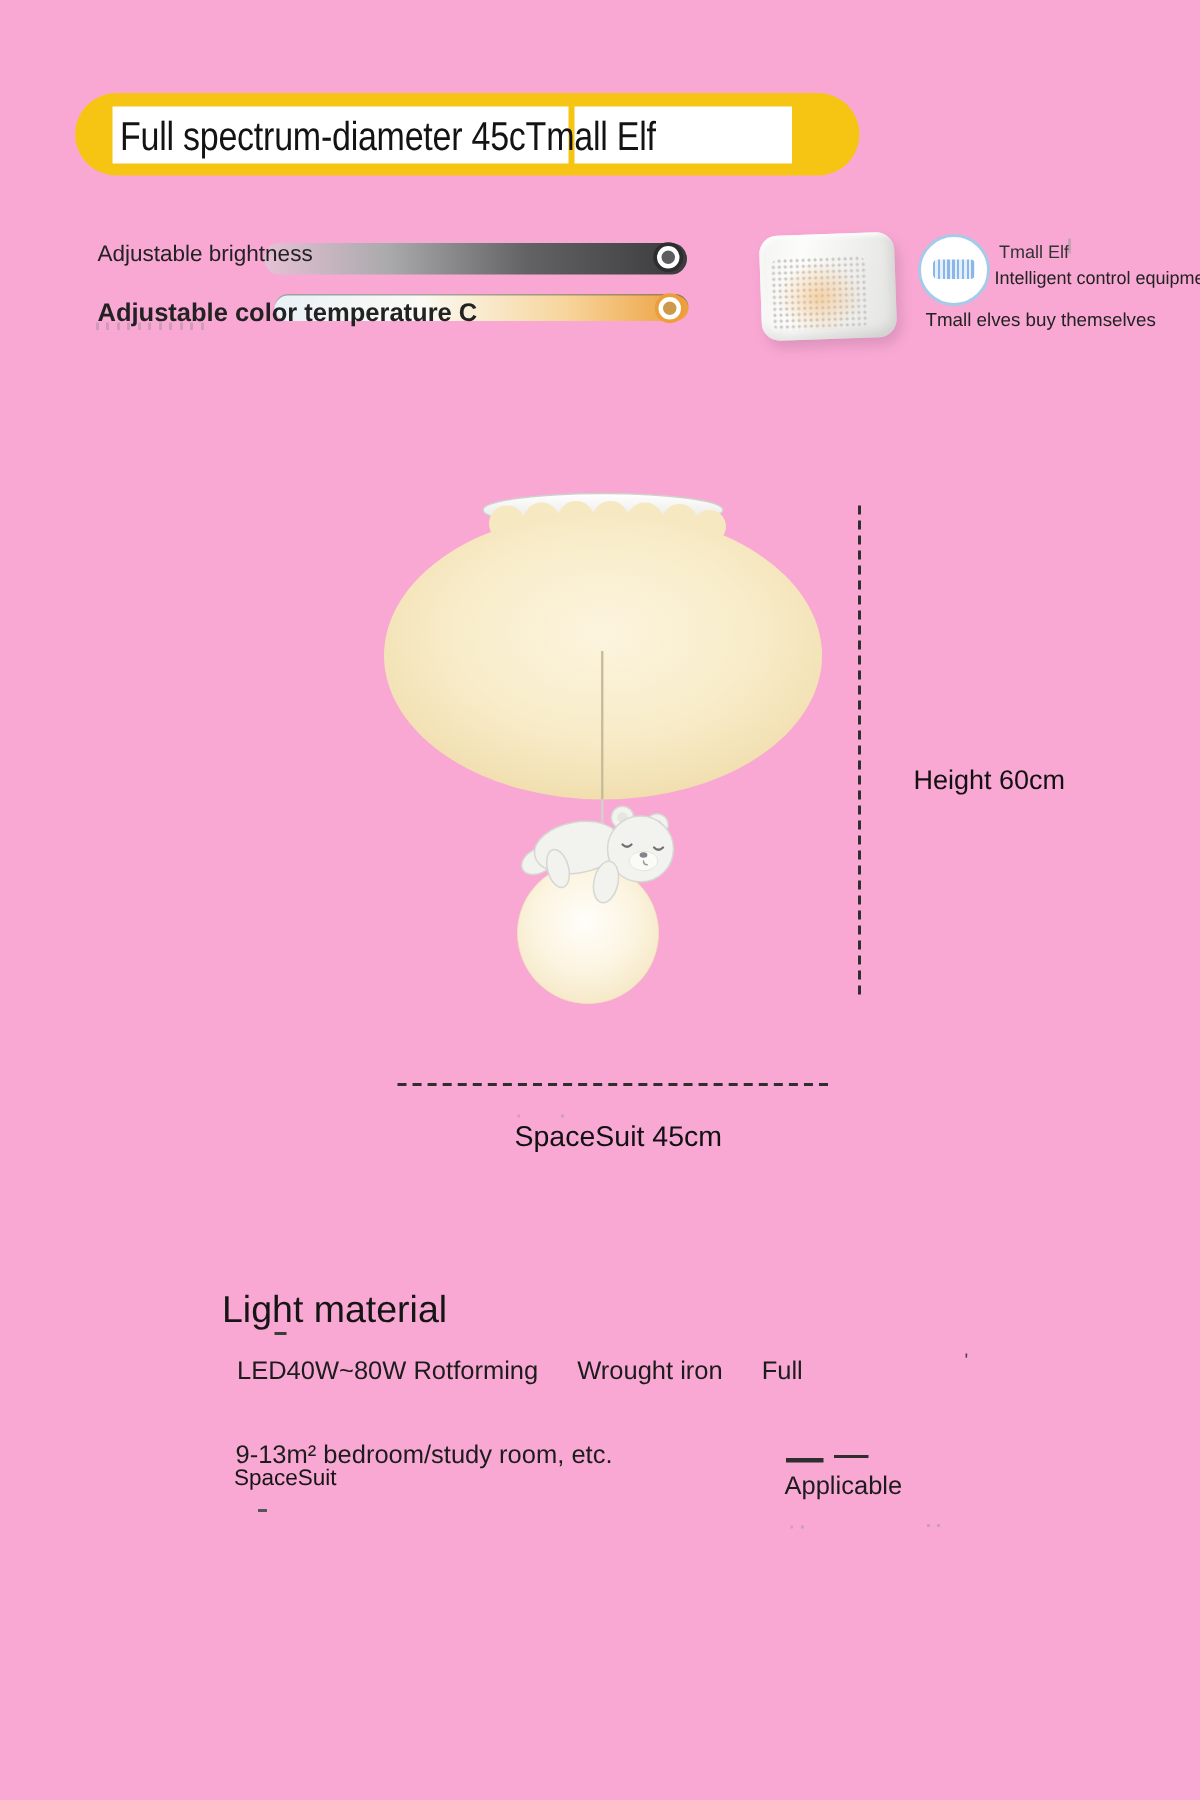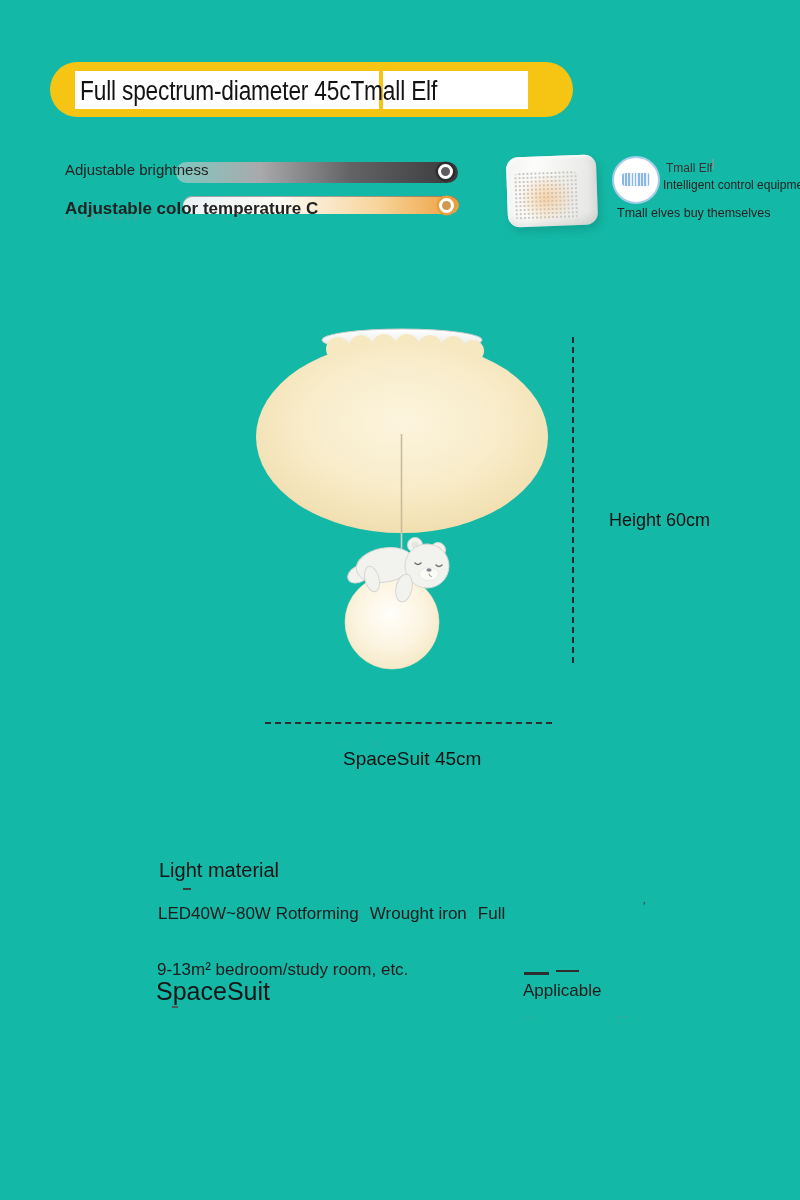--- a/index.html
+++ b/index.html
@@ -1,16 +1,16 @@
 <!DOCTYPE html>
 <html><head>
 <meta charset="utf-8">
 <style>
   html,body{margin:0;padding:0;background:#fff;}
-  .canvas{position:relative;width:800px;height:1200px;background:#14b8a6;overflow:hidden;
+  .canvas{position:relative;width:800px;height:1200px;background:#f9a8d4;overflow:hidden;
           font-family:"Liberation Sans", sans-serif;color:#1a1a1a;}
   .abs{position:absolute;}
 
   
   .banner{left:50px;top:62px;width:523px;height:55px;background:#F6C513;border-radius:28px;}
   .banner-box{background:#ffffff;position:absolute;top:9px;height:38px;}
   .banner-box1{left:25px;width:304px;}
   .banner-box2{left:333px;width:145px;}
   .banner-title{left:80px;top:76px;font-size:27px;white-space:nowrap;color:#131313;
                 transform:scaleX(0.84);transform-origin:left top;letter-spacing:-0.2px;}
@@ -52,26 +52,26 @@
 
   
   .height-line{left:572px;top:337px;height:326px;width:0;border-left:2px dashed #2e2e2e;}
   .height-label{left:609px;top:510px;font-size:18px;color:#111;white-space:nowrap;}
   .diameter-line{left:265px;top:722px;width:287px;height:0;border-top:2px dashed #2e2e2e;}
   .remnant-diam1{left:345px;top:743px;width:5px;height:2px;}
   .remnant-diam2{left:374px;top:743px;width:5px;height:2px;}
   .diameter-label{left:343px;top:748px;font-size:19px;color:#111;white-space:nowrap;}
 
   
-  .material-heading{left:159px;top:859px;font-size:20px;color:#151515;white-space:nowrap;}
+  .material-heading{left:148px;top:859px;font-size:25px;color:#151515;white-space:nowrap;}
   .material-underline{left:183px;top:888px;width:8px;height:2px;background:#3c3c3c;}
   .material-line{left:158px;top:904px;font-size:17px;color:#1c1c1c;white-space:nowrap;}
-  .material-line .gap{margin-left:11px;}
+  .material-line .gap{margin-left:26px;}
   .stray-mark{left:643px;top:899px;font-size:13px;color:#444;}
-  .space-heading{left:156px;top:977px;font-size:25px;color:#151515;white-space:nowrap;}
+  .space-heading{left:156px;top:977px;font-size:15px;color:#151515;white-space:nowrap;}
   .space-underline{left:172px;top:1006px;width:6px;height:2px;background:#555;}
   .applicable-dash1{left:524px;top:972px;width:25px;height:2.5px;background:#2e2e2e;}
   .applicable-dash2{left:556px;top:970px;width:23px;height:2px;background:#2e2e2e;}
   .applicable-label{left:523px;top:981px;font-size:17px;color:#1c1c1c;white-space:nowrap;}
   .remnant-app1{left:527px;top:1017px;width:12px;height:2px;}
   .remnant-app2{left:618px;top:1016px;width:14px;height:2px;}
   .space-value{left:157px;top:960px;font-size:17px;color:#1c1c1c;white-space:nowrap;}
 
   
   .footer{left:100px;top:1141px;width:700px;text-align:center;font-size:12px;color:#202020;}

